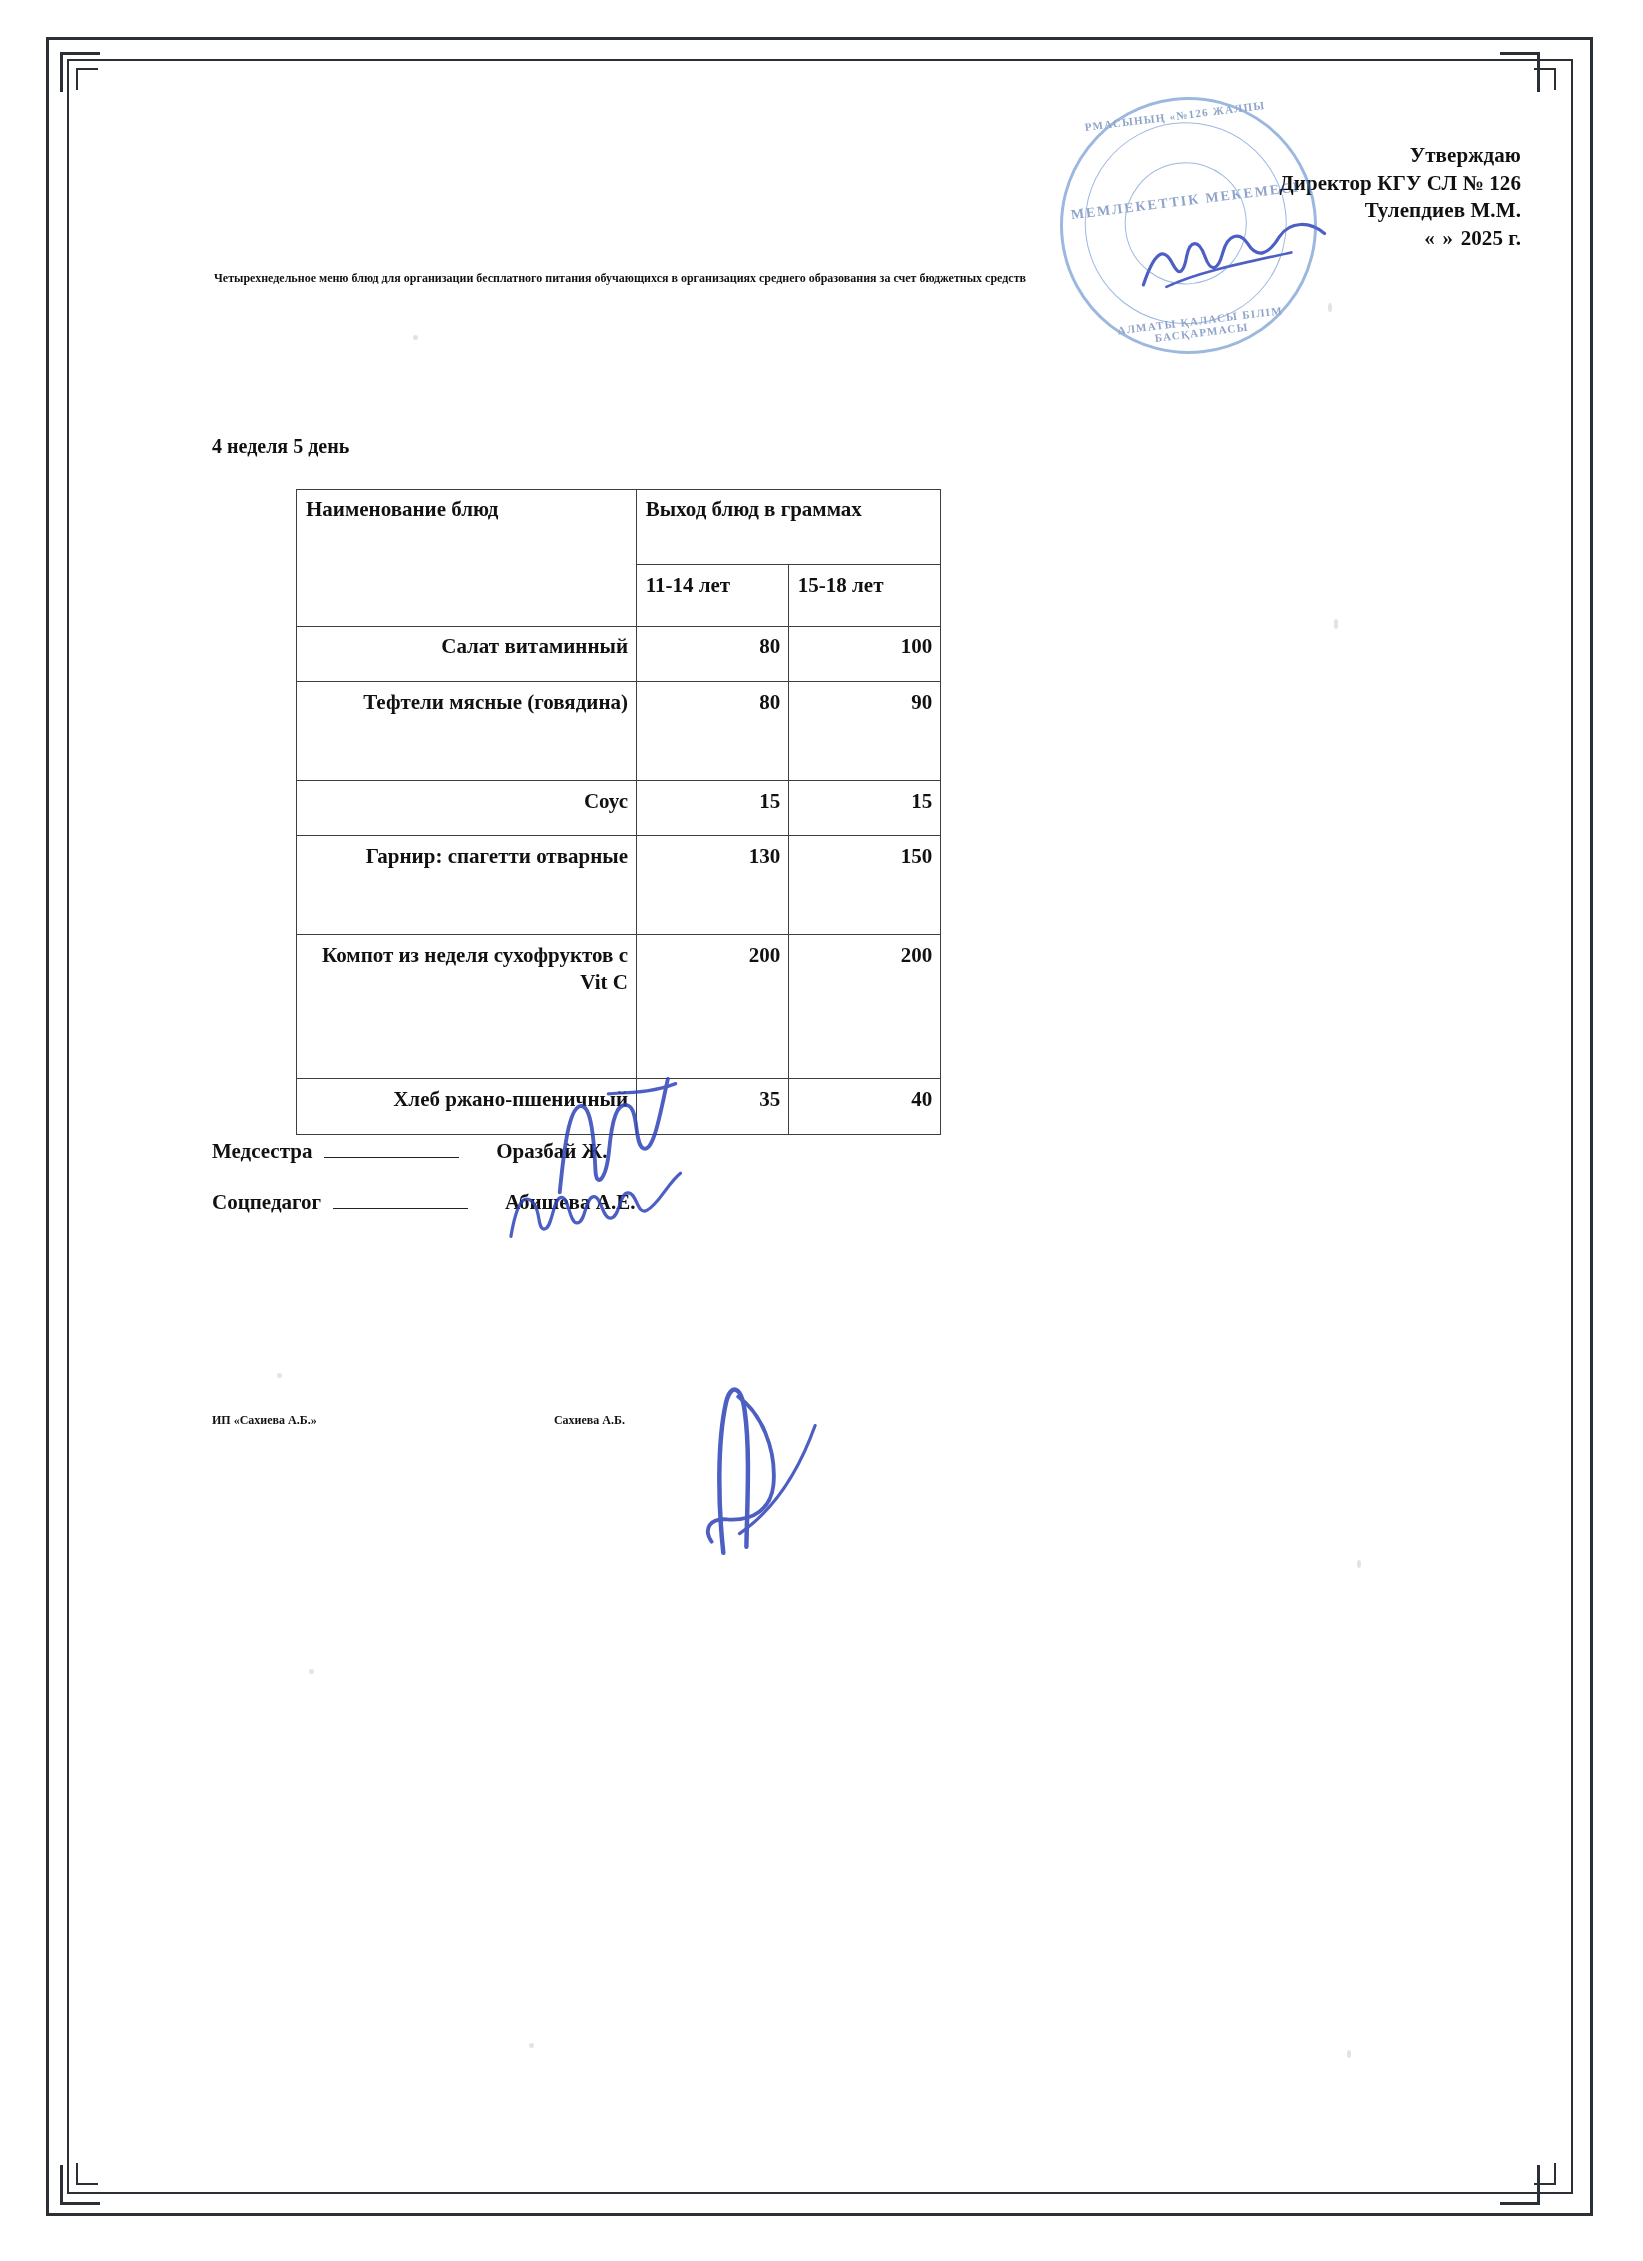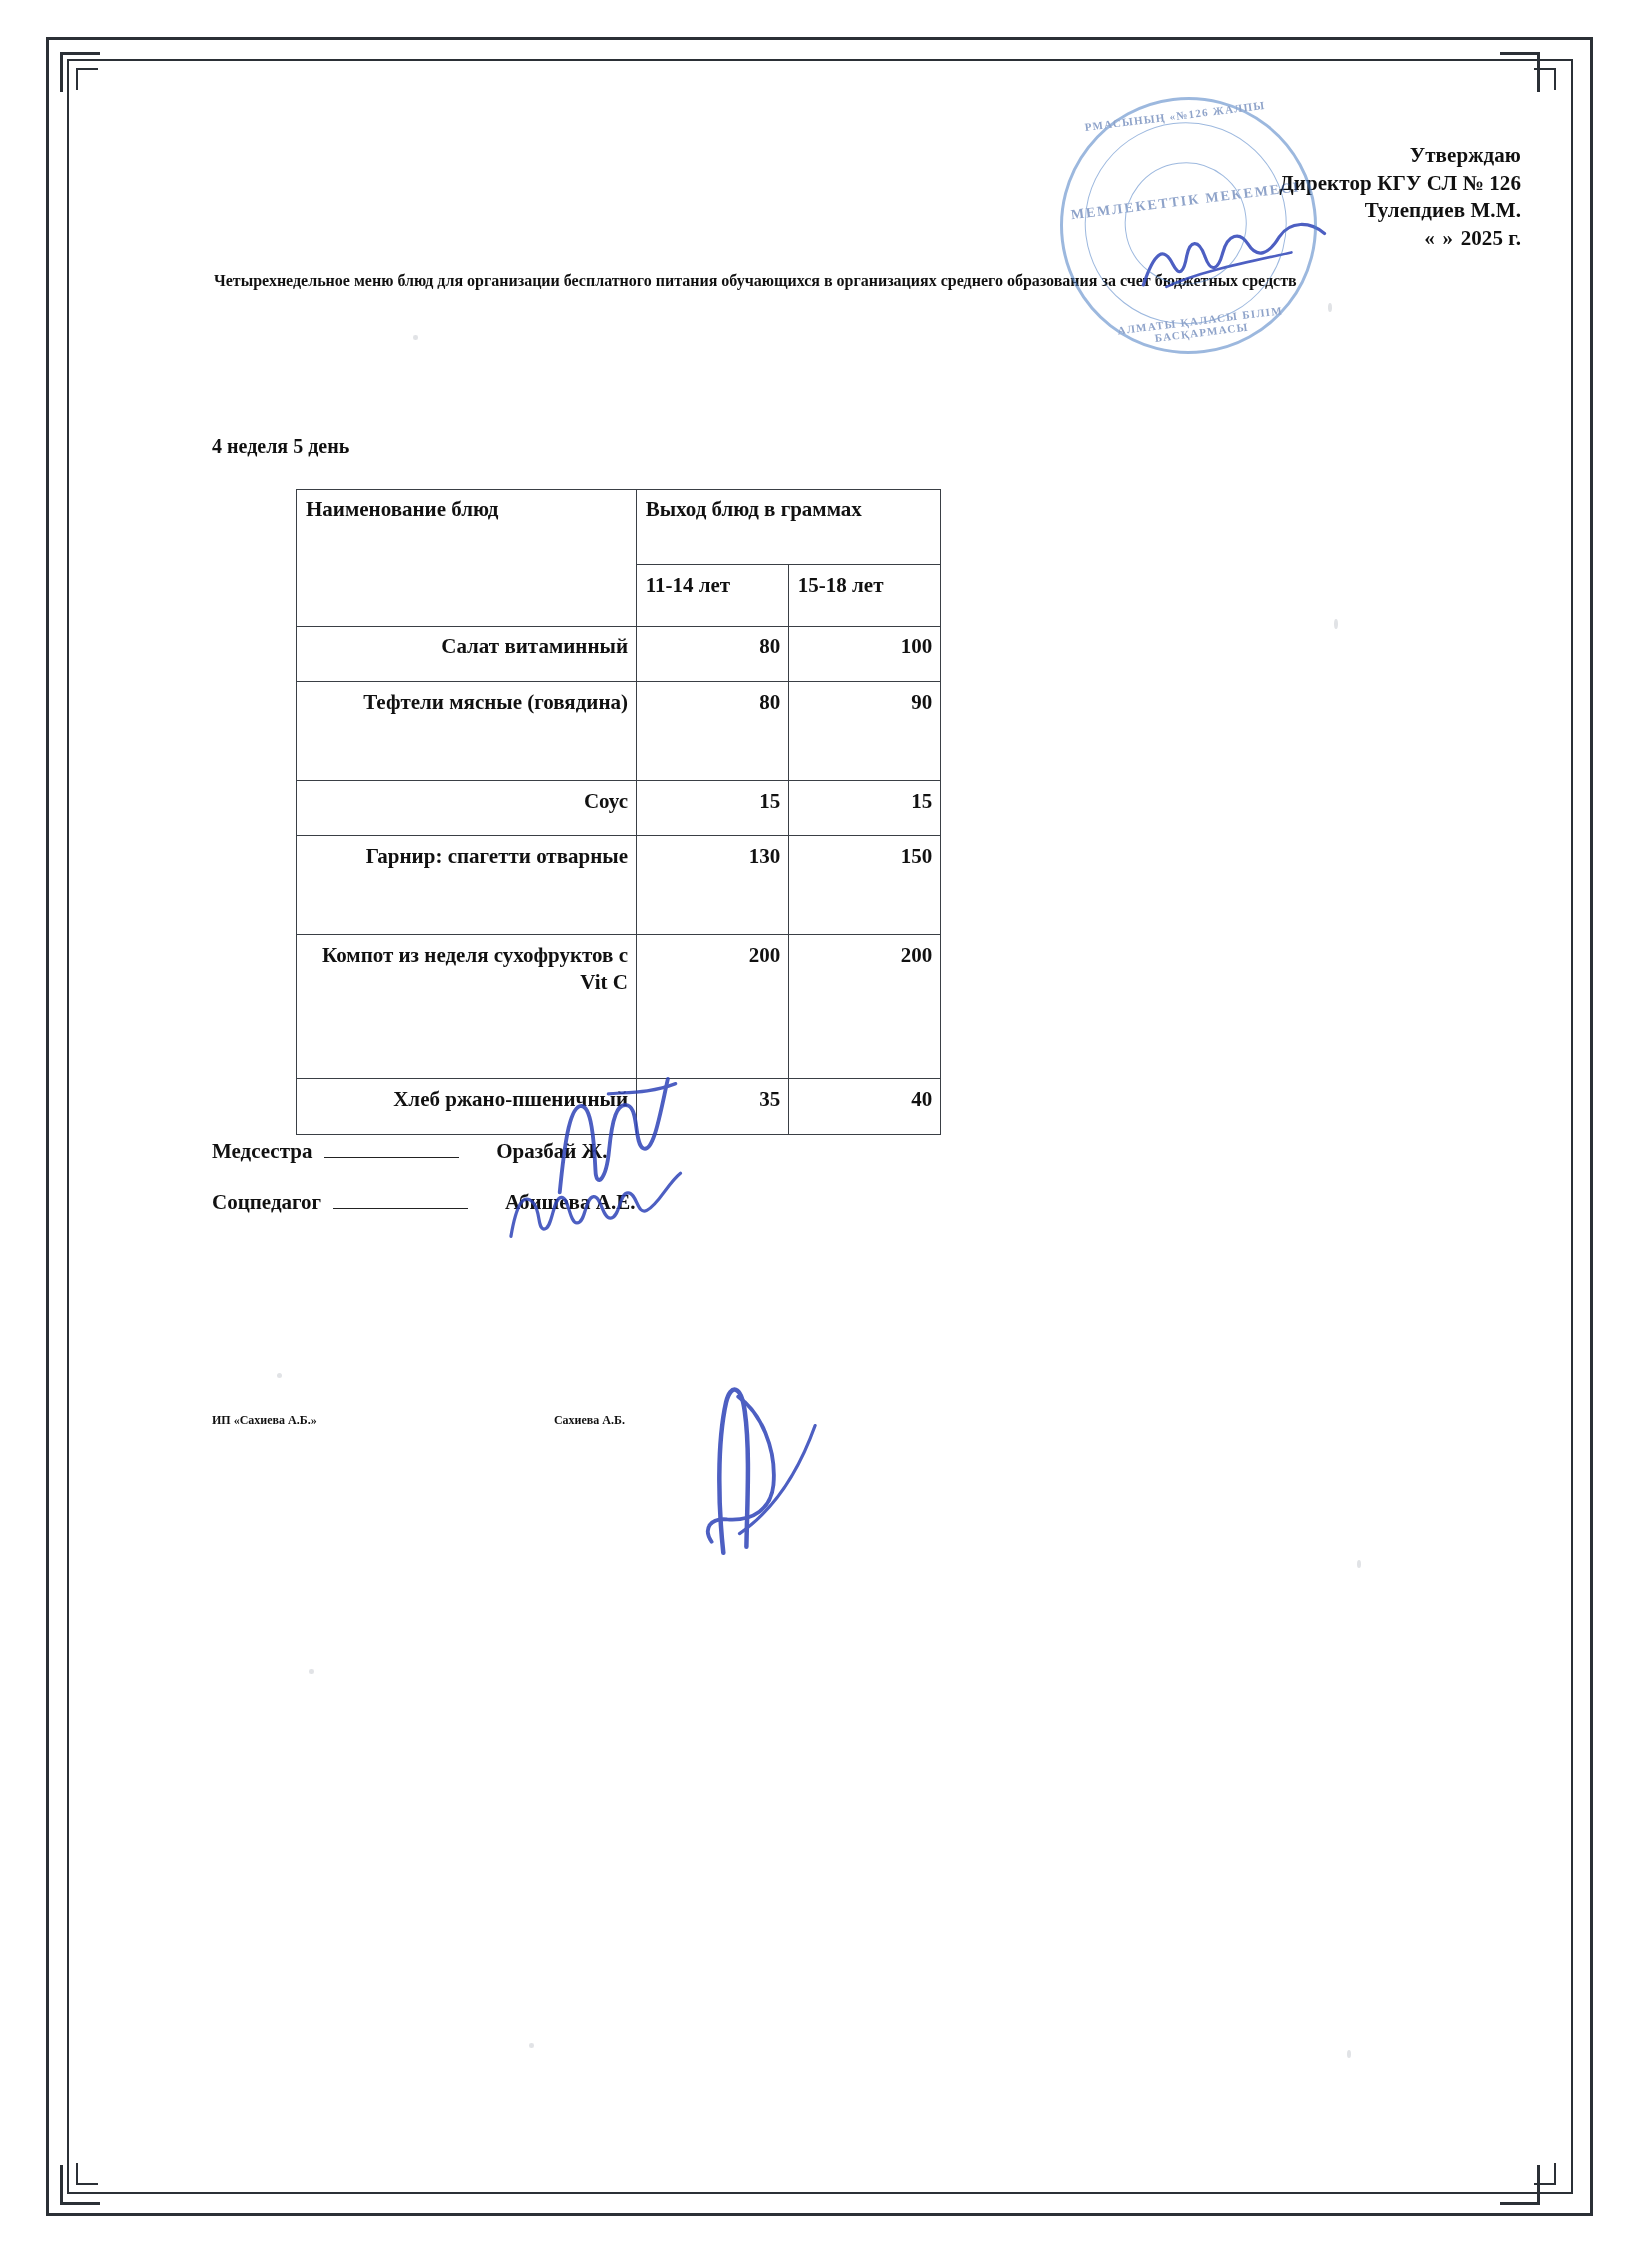--- a/index.html
+++ b/index.html
@@ -85,21 +85,21 @@
     justify-content: flex-end;
     gap: 6.4px;
   }
   .approve-block .date-line .q { letter-spacing: 1.3px; }
 
   .doc-title {
     position: absolute;
     left: 124px;
     top: 186px;
     width: 1218px;
-    font-size: 16px;
+    font-size: 12px;
     font-weight: bold;
     line-height: 1.38;
     text-align: left;
   }
 
   .season {
     position: absolute;
     left: 0;
     top: 274px;
     width: 1051px;

